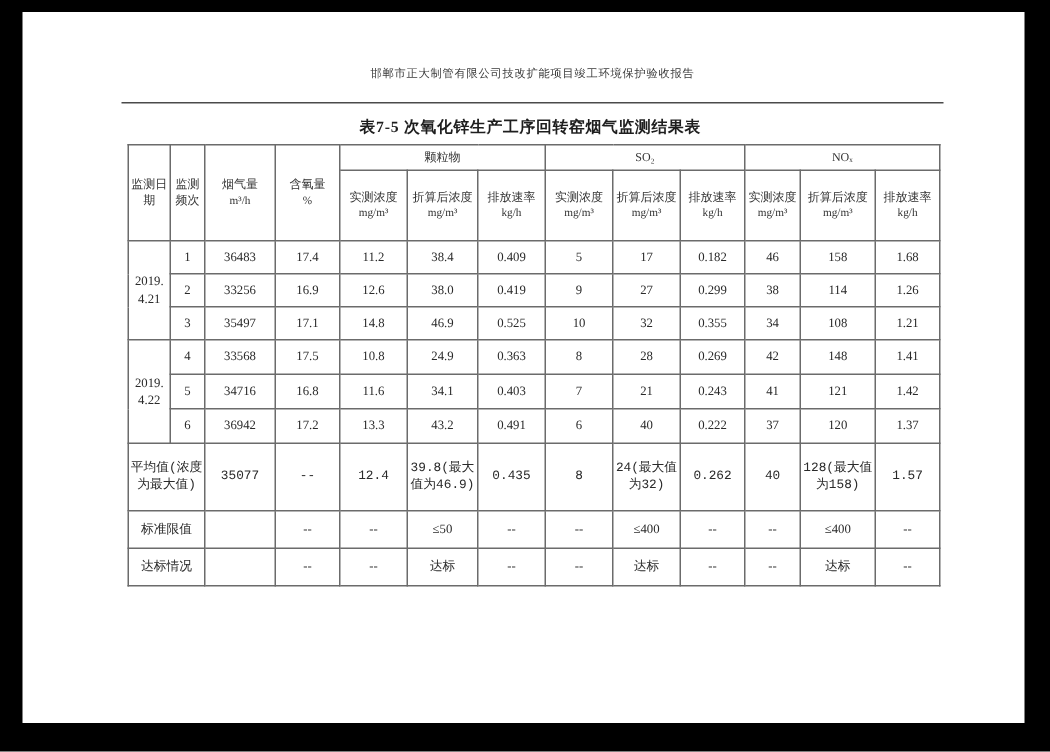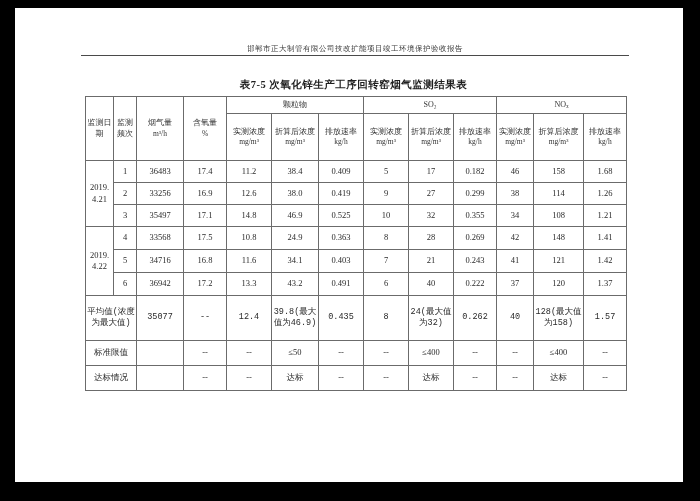--- a/index.html
+++ b/index.html
@@ -16,21 +16,21 @@
     left: 15px; top: 8px;
     width: 668px; height: 474px;
     background: #ffffff;
   }
   .report-header {
     position: absolute;
     top: 36px; left: 66px; right: 54px;
     text-align: center;
     font-size: 7.5px;
     color: #3a3a3a;
-    padding-bottom: 1px;
+    padding-bottom: 14px;
     border-bottom: 1px solid #4a4a4a;
     letter-spacing: 0.5px;
   }
   .table-title {
     position: absolute;
     top: 70px; left: 68px;
     width: 541px;
     text-align: center;
     font-weight: bold;
     font-size: 10.5px;

